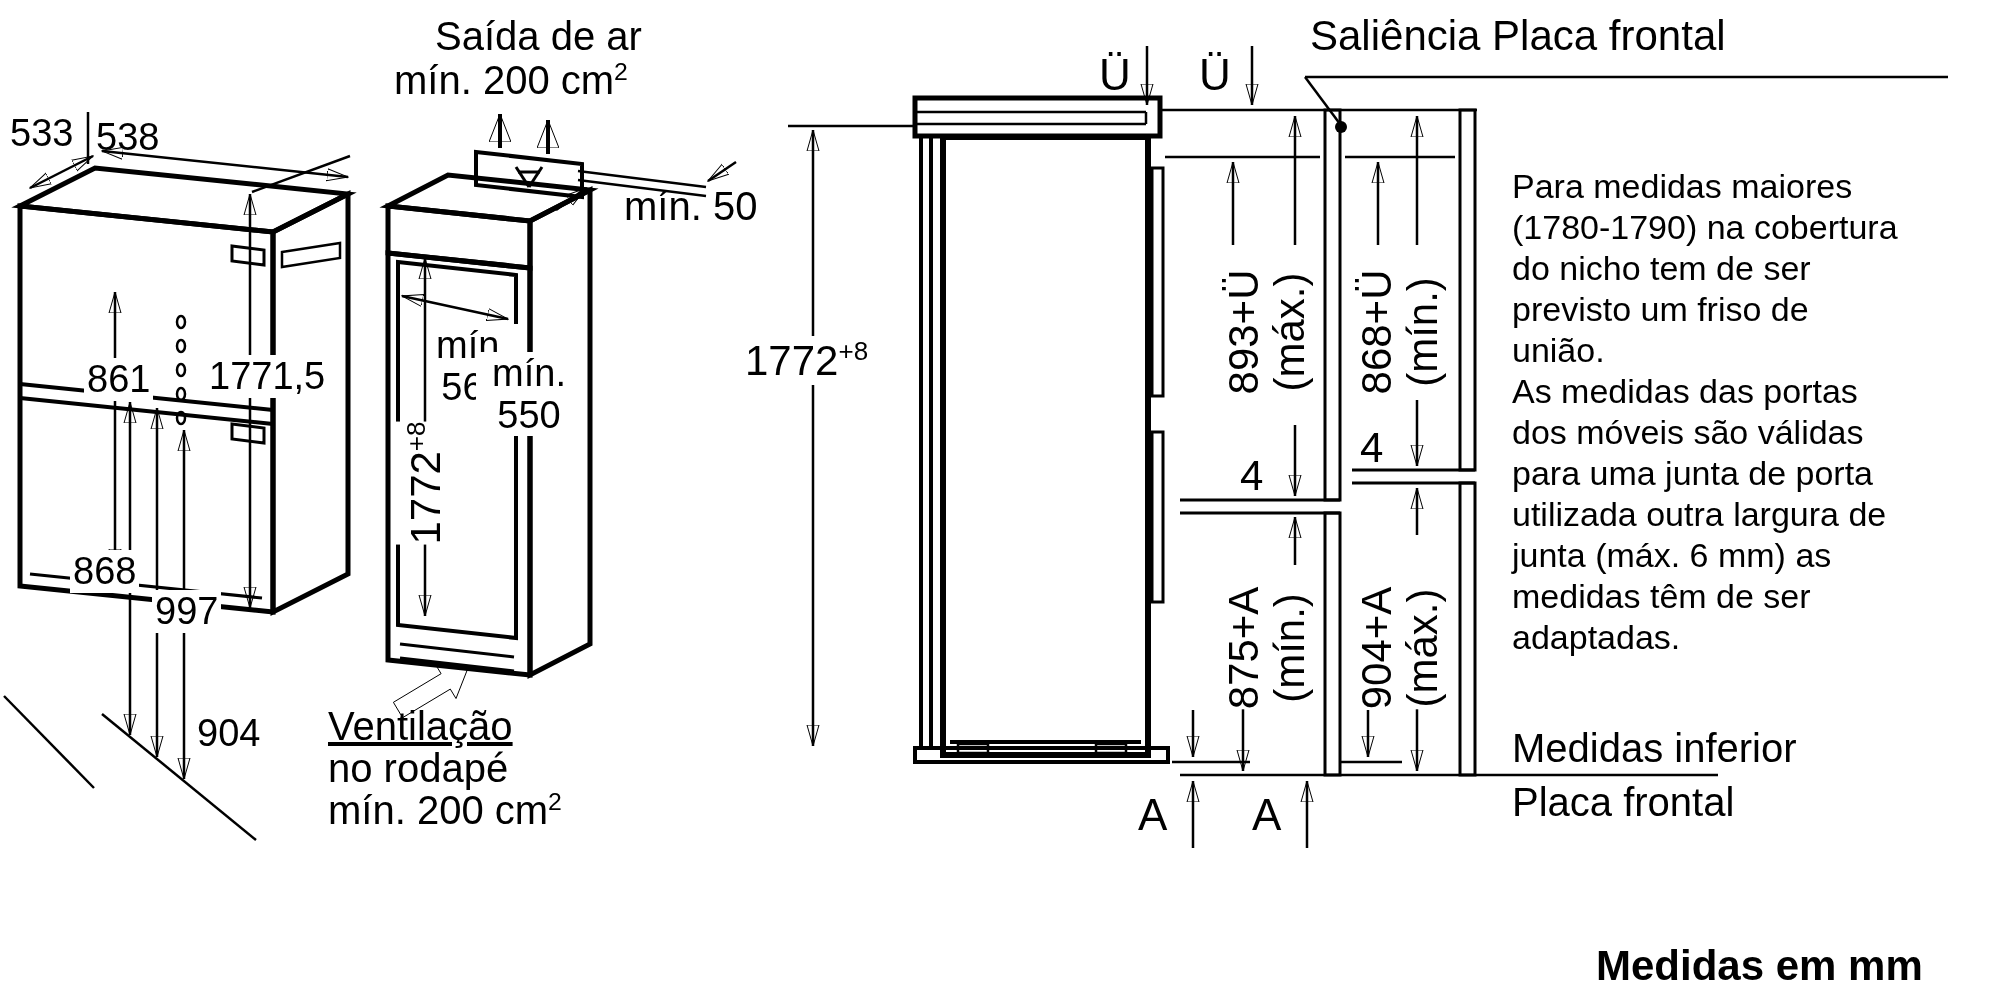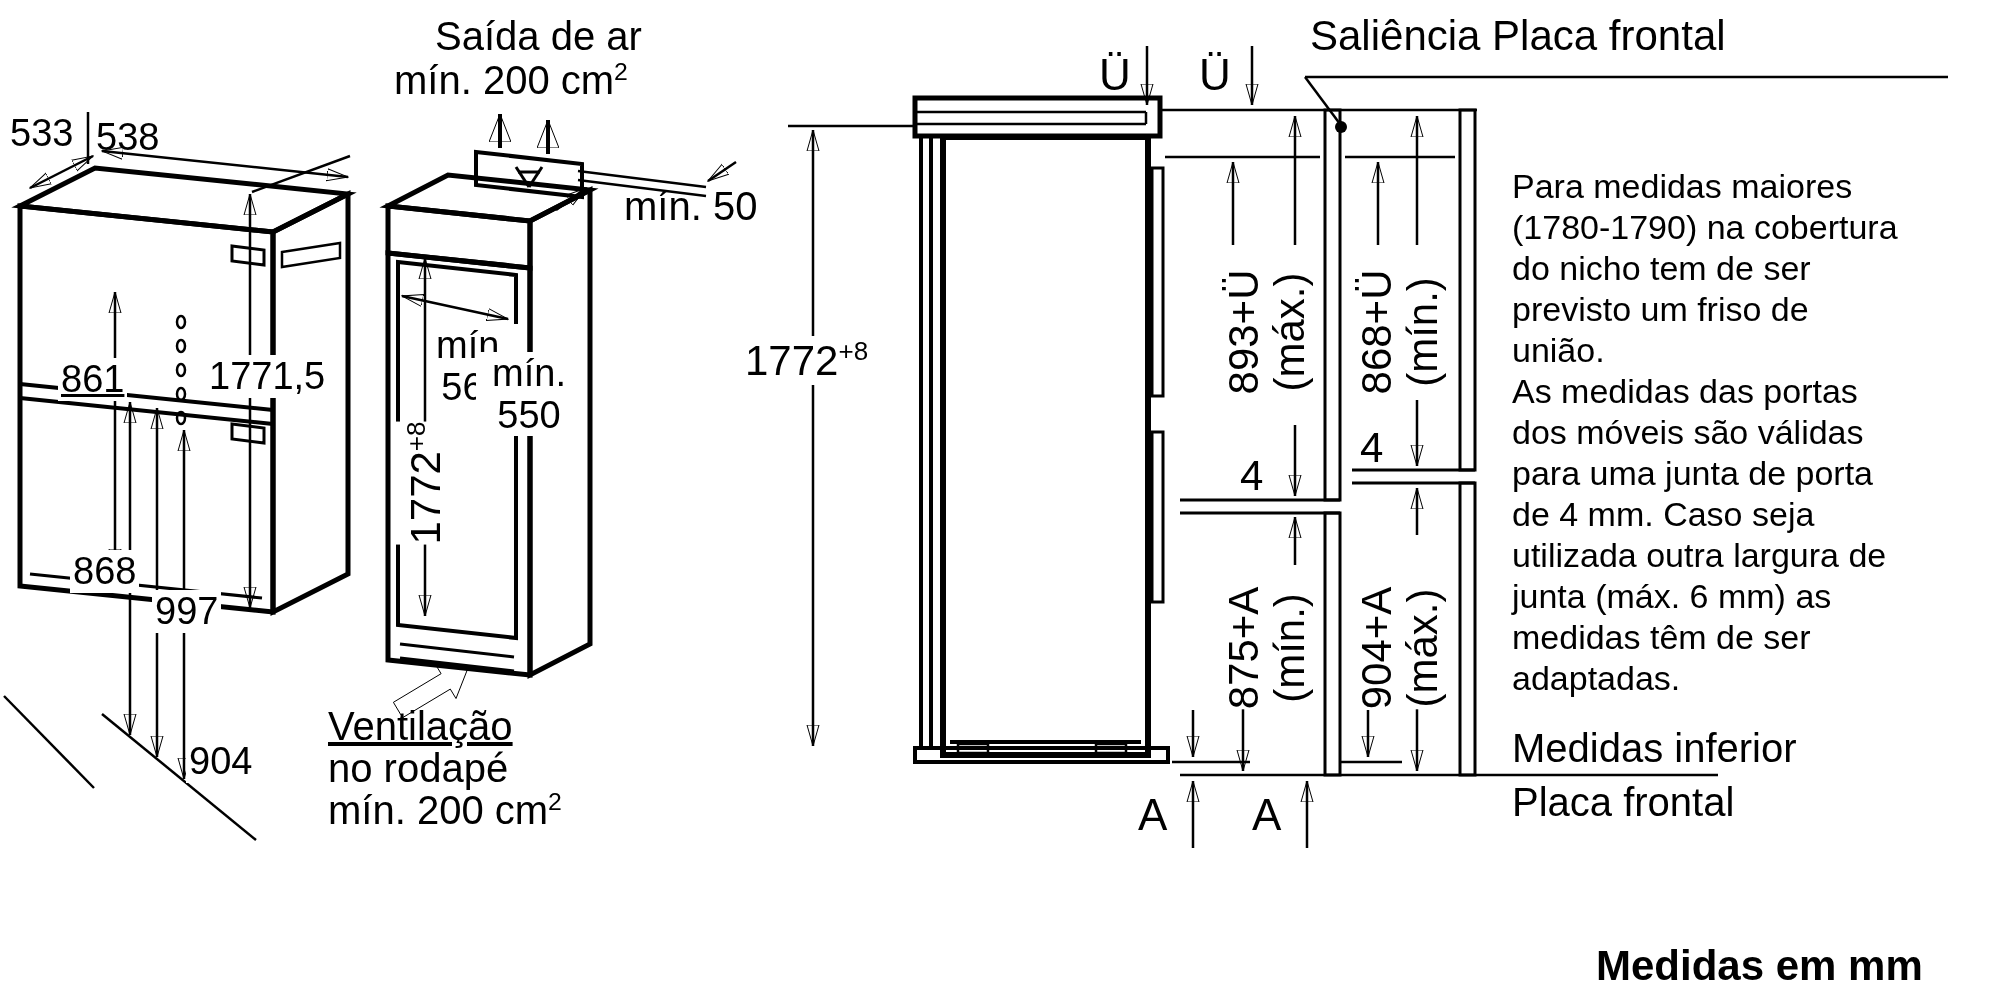--- a/index.html
+++ b/index.html
@@ -152,25 +152,25 @@
     <line x1="1307" y1="848" x2="1307" y2="781" stroke-width="2.5" marker-end="url(#ah)"></line>
 
     <line x1="1172" y1="762" x2="1250" y2="762" stroke-width="2.5"></line>
     <line x1="1340" y1="762" x2="1402" y2="762" stroke-width="2.5"></line>
     <line x1="1180" y1="775" x2="1718" y2="775" stroke-width="2.5"></line>
   </g>
 </svg>
 
 <div class="lbl dim" style="left:10px; top:112px;">533</div>
 <div class="lbl dim" style="left:96px; top:116px;">538</div>
-<div class="lbl dim bg" style="left:58px; top:358px;text-decoration:underline;">861</div>
+<div class="lbl dim bg" style="left:84px; top:358px;">861</div>
 <div class="lbl dim bg" style="left:206px; top:355px;">1771,5</div>
 <div class="lbl dim bg" style="left:70px; top:550px;">868</div>
 <div class="lbl dim bg" style="left:152px; top:590px;">997</div>
-<div class="lbl dim bg" style="left:186px; top:712px;margin-top:28px;">904</div>
+<div class="lbl dim bg" style="left:194px; top:712px;">904</div>
 
 <div class="lbl big" style="left:394px; top:14px;margin-left:41px;">Saída de ar</div>
 <div class="lbl big" style="left:394px; top:58px;"><span>mín. 200 cm</span><span class="sup">2</span></div>
 <div class="lbl big" style="left:624px; top:184px;">mín. 50</div>
 <div class="lbl dim bg center" style="left:428px; top:324px; width:84px;">
   <div>mín.</div>
   <div>560</div>
 </div>
 <div class="lbl dim bg center" style="left:476px; top:352px; width:100px;">
   <div>mín.</div>
@@ -210,21 +210,20 @@
 
 <div class="note">
   <div>Para medidas maiores</div>
   <div>(1780-1790) na cobertura</div>
   <div>do nicho tem de ser</div>
   <div>previsto um friso de</div>
   <div>união.</div>
   <div>As medidas das portas</div>
   <div>dos móveis são válidas</div>
   <div>para uma junta de porta</div>
-  <div>de 4 mm. Caso seja</div>
   <div>utilizada outra largura de</div>
   <div>junta (máx. 6 mm) as</div>
   <div>medidas têm de ser</div>
   <div>adaptadas.</div>
 </div>
 
 <div class="lbl big" style="left:1512px; top:726px;">Medidas inferior</div>
 <div class="lbl big" style="left:1512px; top:780px;">Placa frontal</div>
 <div class="lbl huge" style="left:1596px; top:942px;font-weight:bold;">Medidas em mm</div>
 

